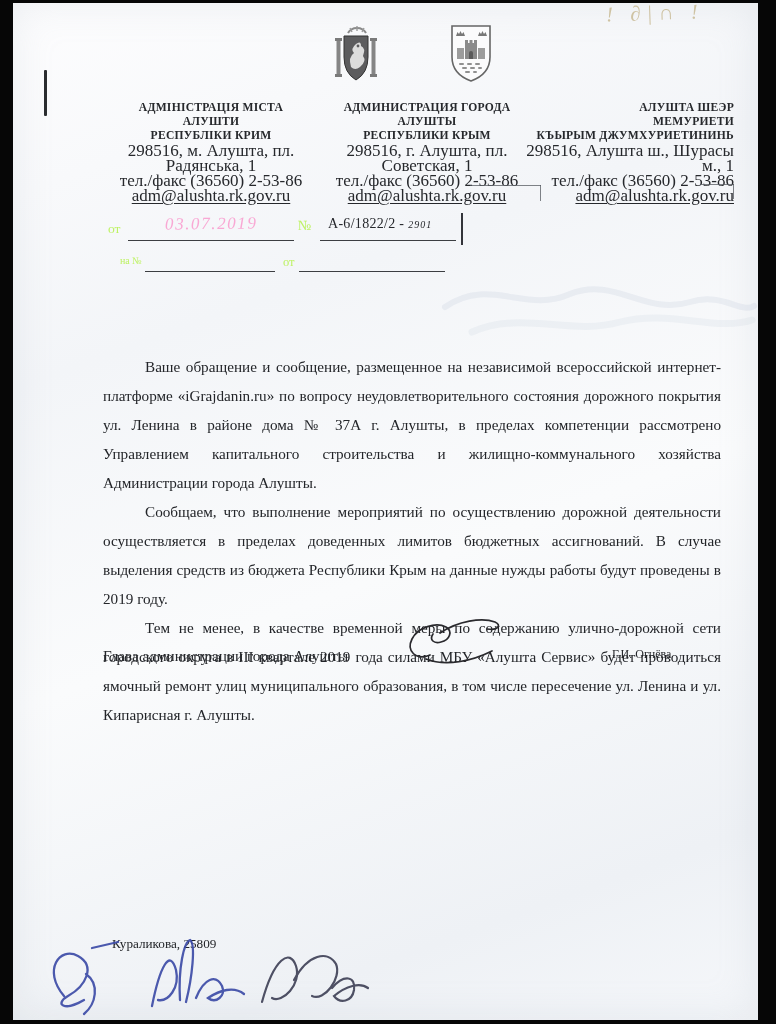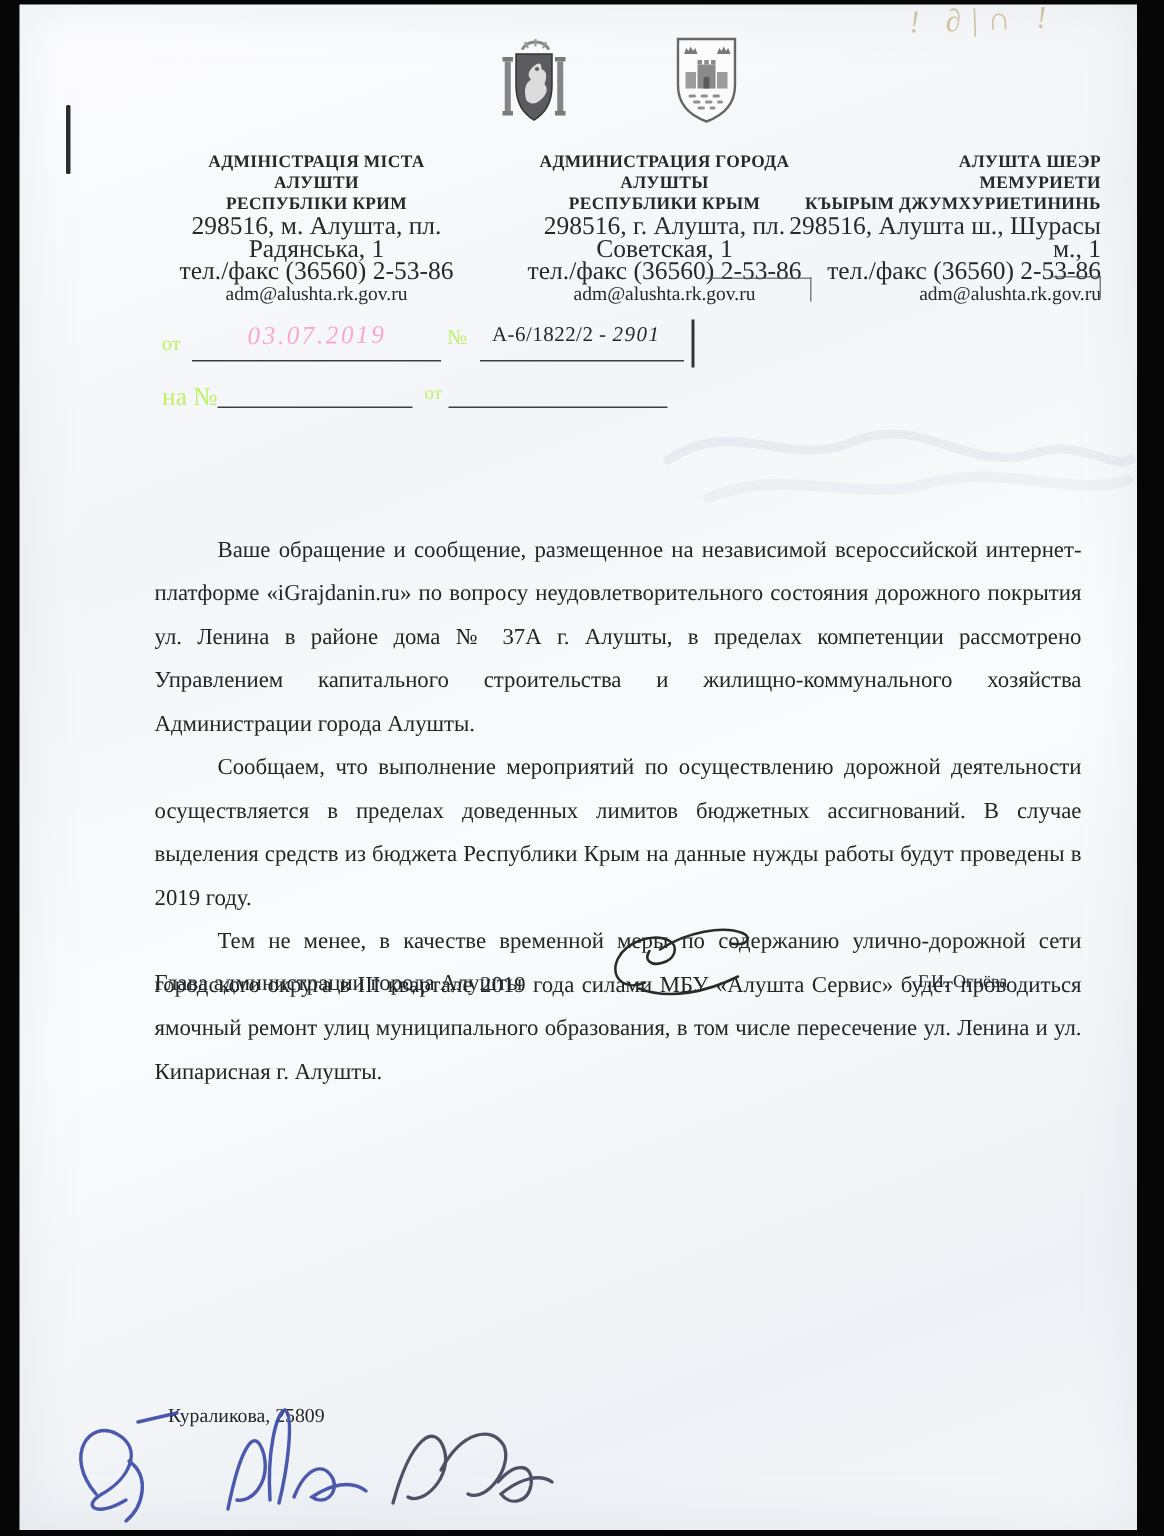--- a/index.html
+++ b/index.html
@@ -16,34 +16,34 @@
   }
   .pencil-note {
     position:absolute; left:606px; top:0px; width:150px;
     font-size:21px; color:#c6b78f; letter-spacing:6px;
     transform:rotate(-2deg); opacity:.8; font-style:italic;
   }
   
   .emblem { position:absolute; }
   .lh-col { position:absolute; top:101px; text-align:center; color:#26282c; }
   .lh-col.c1 { left:100px; width:222px; }
-  .lh-col.c2 { left:334px; width:218px;text-align:center; }
+  .lh-col.c2 { left:318px; width:218px;text-align:center; }
   .lh-col.c3 { left:526px; width:208px;text-align:right; }
   .lh-name  { font-weight:bold; font-size:11.6px; line-height:13.8px; letter-spacing:.25px; }
   .lh-line  { font-size:17px; line-height:14.8px; }
   .lh-line.first { margin-top:2px; }
-  .lh-email { font-size:13px; line-height:14.8px; text-underline-offset:2px; }
+  .lh-email { font-size:17px; line-height:14.8px; text-decoration:underline; text-underline-offset:2px; }
   
   .art { position:absolute; background:#565a60; opacity:.75; }
   
   .ref-label { position:absolute; font-size:13.5px; color:#bef264; }
   .u-line { position:absolute; border-bottom:1.4px solid #3c3e42; text-align:center; white-space:nowrap; }
   .hand { font-style:italic; font-size:17px; letter-spacing:1.6px; color:#f9a8d4; display:inline-block; transform:rotate(-0.6deg); }
   .typed-no { font-size:14px; letter-spacing:.3px; }
-  .hand-no { font-style:italic; font-size:14px; letter-spacing:1px; }
+  .hand-no { font-style:italic; font-size:10px; letter-spacing:1px; }
   .ghost { position:absolute; left:430px; top:262px; }
   
   .body-text { position:absolute; left:103px; top:352px; width:618px;
     font-size:15.2px; line-height:29px; text-align:justify; color:#232529; }
   .body-text p { margin:0; text-indent:42px; }
   
   .sig-title { position:absolute; left:103px; top:647px; font-size:15.2px; }
   .sig-name  { position:absolute; left:612px; top:647px; font-size:12px; }
   .autograph { position:absolute; left:400px; top:613px; }
   
@@ -141,21 +141,21 @@
   <div class="u-line" style="left:128px;top:214px;width:166px;height:26px">
     <span class="hand">03.07.2019</span>
   </div>
   <div class="ref-label" style="left:298px;top:218px;font-size:14px">№</div>
   <div class="u-line" style="left:320px;top:214px;width:128px;height:26px;text-align:left;padding-left:8px">
     <span class="typed-no">А-6/1822/2 -</span>
     <span class="hand-no">2901</span>
   </div>
   <div class="numline-mark"></div>
 
-  <div class="ref-label" style="left:108px;top:255px;font-size:17px">на №</div>
+  <div class="ref-label" style="left:120px;top:255px;font-size:10px">на №</div>
   <div class="u-line" style="left:145px;top:249px;width:130px;height:22px"></div>
   <div class="ref-label" style="left:283px;top:255px;font-size:12.5px">от</div>
   <div class="u-line" style="left:299px;top:249px;width:146px;height:22px"></div>
 
   <svg class="ghost" width="330" height="85" viewBox="0 0 330 85">
     <path d="M15,45 C60,14 95,52 140,32 C185,14 215,54 260,40 C292,30 312,52 324,44" fill="none" stroke-width="6" stroke-linecap="round" opacity="0.13" stroke="#8fa3c2"></path>
     <path d="M42,70 C92,48 140,74 190,60 C240,47 285,70 322,58" fill="none" stroke-width="7" stroke-linecap="round" opacity="0.09" stroke="#8fa3c2"></path>
   </svg>
 
   <div class="body-text">

